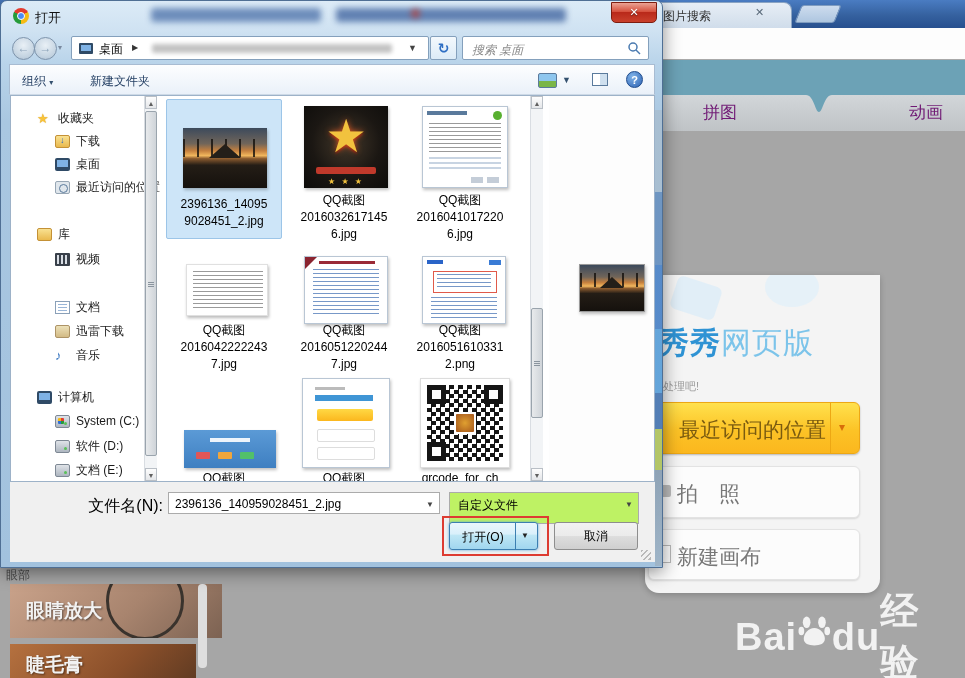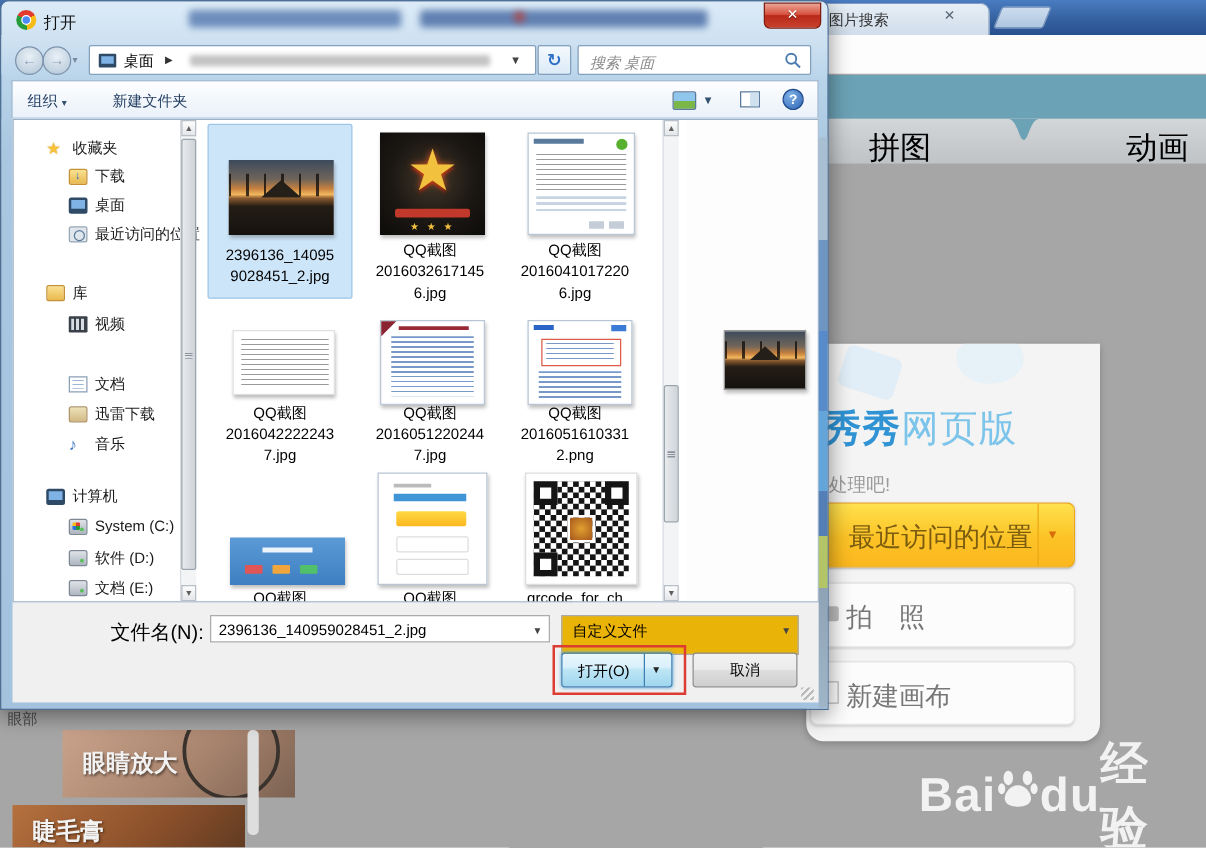--- a/index.html
+++ b/index.html
@@ -9,49 +9,49 @@
 
   
   .tabstrip{left:0;top:0;width:965px;height:28px;background:linear-gradient(180deg,#4a7cc2 0%,#35619f 55%,#27508f 100%);}
   .bg-tab{left:632px;top:2px;width:158px;height:26px;background:linear-gradient(180deg,#e7eef6,#cfdcea);border:1px solid #8aa4c4;border-bottom:none;border-radius:8px 8px 0 0;}
   .bg-tab-title{left:663px;top:8px;font-size:12px;color:#333;}
   .bg-tab-close{left:755px;top:6px;font-size:11px;color:#5a6a7a;font-weight:bold;}
   .newtab{left:798px;top:5px;width:38px;height:16px;background:linear-gradient(180deg,#cddcee,#aec6e0);border-radius:3px;transform:skewX(-22deg);border:1px solid #7f9cc0;}
   .browser-toolbar{left:0;top:28px;width:965px;height:31px;background:#fdfdfd;border-bottom:1px solid #a9a9a9;}
   .teal-band{left:0;top:60px;width:965px;height:35px;background:#6ca2b6;}
   .page-tabbar{left:0;top:95px;width:965px;height:36px;background:linear-gradient(180deg,#d2d6d9,#bfc3c6);}
-  .page-tab-label{top:101px;width:120px;text-align:center;font-size:25px;color:#000000;}
+  .page-tab-label{top:101px;width:120px;text-align:center;font-size:17px;color:#701a75;}
   .notch{left:806px;top:95px;}
   .dim{left:0;top:131px;width:965px;height:547px;background:#a6a6a6;}
 
   
   .wpanel{left:645px;top:275px;width:235px;height:318px;background:#f4f4f4;border-radius:0 0 14px 14px;box-shadow:0 2px 6px rgba(0,0,0,.2);overflow:hidden;}
   .wdeco1{left:28px;top:6px;width:46px;height:34px;background:#dcecf7;opacity:.8;border-radius:6px;transform:rotate(18deg);}
   .wdeco2{left:120px;top:-8px;width:54px;height:40px;background:#e2f0f9;opacity:.8;border-radius:50%;}
   .wlogo{left:14px;top:48px;font-size:30px;font-weight:bold;letter-spacing:1px;}
   .wlogo .b1{color:#2f93d4;}
   .wlogo .b2{color:#7cc4ea;font-weight:normal;}
-  .wsub{left:18px;top:104px;font-size:15px;color:#9a9a9a;text-align:center;}
+  .wsub{left:18px;top:104px;font-size:11px;color:#9a9a9a;text-align:center;}
   .btn-open-pic{left:3px;top:127px;width:210px;height:50px;background:linear-gradient(180deg,#ffe14d,#fcc326 55%,#fbb71e);border:1px solid #eda714;border-radius:6px;box-shadow:0 1px 2px rgba(0,0,0,.25);}
   .btn-open-pic .lbl{left:30px;top:13px;font-size:21px;color:#7a5b10;}
   .btn-open-pic .split{left:181px;top:0;width:28px;height:50px;border-left:1px solid #eda714;}
   .btn-open-pic .arr{left:190px;top:17px;font-size:12px;color:#d86d0a;}
   .btn-soft{left:3px;width:210px;height:50px;background:#fcfcfc;border:1px solid #e3e3e3;border-radius:6px;box-shadow:0 1px 2px rgba(0,0,0,.12);}
   .btn-soft .lbl{left:28px;top:13px;font-size:21px;color:#777;}
   .mini-cam{left:6px;top:18px;width:16px;height:12px;background:#bdbdbd;border-radius:2px;}
   .mini-page{left:8px;top:15px;width:12px;height:16px;background:#fff;border:1px solid #bbb;}
 
   
   .wm{left:735px;top:586px;width:220px;color:rgba(255,255,255,.85);}
   .wm-row1{display:flex;align-items:center;font-size:38px;font-weight:bold;letter-spacing:1px;}
   .paw{margin:0 1px;position:relative;top:-6px;}
 
   
   .cat-label{left:6px;top:567px;font-size:12px;color:#4a4a4a;}
-  .eye-card1{left:10px;top:584px;width:186px;height:54px;background:linear-gradient(135deg,#c9a28a 0%,#a8846e 55%,#7c6252 100%);overflow:hidden;margin-left:40px;}
+  .eye-card1{left:10px;top:584px;width:212px;height:54px;background:linear-gradient(135deg,#c9a28a 0%,#a8846e 55%,#7c6252 100%);overflow:hidden;}
   .eye-card1 .ring{left:96px;top:-22px;width:72px;height:72px;border:3px solid #3a332d;border-radius:50%;}
   .eye-card2{left:10px;top:644px;width:186px;height:40px;background:linear-gradient(135deg,#b5713f 0%,#8a4f2a 60%,#5e3a22 100%);}
   .card-label{left:16px;top:14px;font-size:19px;font-weight:bold;color:#f2f2f2;text-shadow:1px 1px 2px rgba(0,0,0,.5);}
   .page-scroll{left:198px;top:584px;width:9px;height:84px;background:#dedede;border-radius:4px;}
 
   
   .edge-stripes{left:655px;top:110px;width:7px;height:456px;z-index:12;opacity:.75;
     background:linear-gradient(180deg,#a8bccd 0%,#a8bccd 18%,#5c86b8 18%,#5c86b8 34%,#3c77c2 34%,#3c77c2 48%,#4e9ad8 48%,#4e9ad8 62%,#3868a8 62%,#3868a8 70%,#b8c63f 70%,#b8c63f 79%,#8898a8 79%,#9db0c0 100%);}
 
   
@@ -130,21 +130,21 @@
   .qreye{position:absolute;width:19px;height:19px;border:5px solid #151515;background:#fff;box-sizing:border-box;}
   .qrlogo{position:absolute;left:50%;top:50%;width:18px;height:18px;transform:translate(-50%,-50%);background:radial-gradient(circle,#e0a030,#a5561c);border:2px solid #fff;border-radius:3px;}
 
   .preview-pane{left:538px;top:0px;width:106px;height:385px;background:#fdfdfd;}
 
   .footer{left:9px;top:481px;width:645px;height:80px;background:#f0f0f0;}
   .fn-label{left:40px;top:14px;width:113px;text-align:right;font-size:16px;color:#000;}
   .fn-input{left:158px;top:10px;width:272px;height:22px;background:#fff;border:1px solid #ababab;box-sizing:border-box;}
   .fn-input .val{left:6px;top:4px;font-size:12px;color:#000;}
   .combo-arrow{position:absolute;right:5px;top:7px;font-size:8px;color:#444;}
-  .ft-combo{left:439px;top:10px;width:190px;height:32px;background:#eab308;border:1px solid #ababab;box-sizing:border-box;}
+  .ft-combo{left:439px;top:10px;width:190px;height:32px;background:#bef264;border:1px solid #ababab;box-sizing:border-box;}
   .ft-combo .val{left:8px;top:4px;font-size:12px;color:#000;}
   .annot{left:432px;top:34px;width:107px;height:40px;border:2px solid #dd3c32;box-sizing:border-box;}
   .btn-openO{left:439px;top:40px;width:89px;height:28px;background:linear-gradient(180deg,#eaf6fd 0,#d9f0fb 42%,#bee6f5 48%,#a0d6ef 100%);border:1px solid #3c7fb1;border-radius:3px;box-sizing:border-box;box-shadow:0 0 3px #5aa8dc;}
   .btn-openO .lbl{left:0;top:6px;width:66px;text-align:center;font-size:12px;color:#000;}
   .btn-openO .sp{left:65px;top:0;width:1px;height:26px;background:#3c7fb1;}
   .btn-openO .arr{left:71px;top:8px;font-size:8px;color:#222;}
   .btn-cancel{left:544px;top:40px;width:84px;height:28px;background:linear-gradient(180deg,#f2f2f2,#ebebeb 48%,#dddddd 52%,#cfcfcf);border:1px solid #8e8e8e;border-radius:3px;box-sizing:border-box;text-align:center;font-size:12px;color:#000;line-height:26px;}
   .grip-dots{left:631px;top:68px;width:10px;height:10px;background:repeating-linear-gradient(135deg,#b9b9b9 0 1.5px,transparent 1.5px 4px);}
 </style>
 </head>

